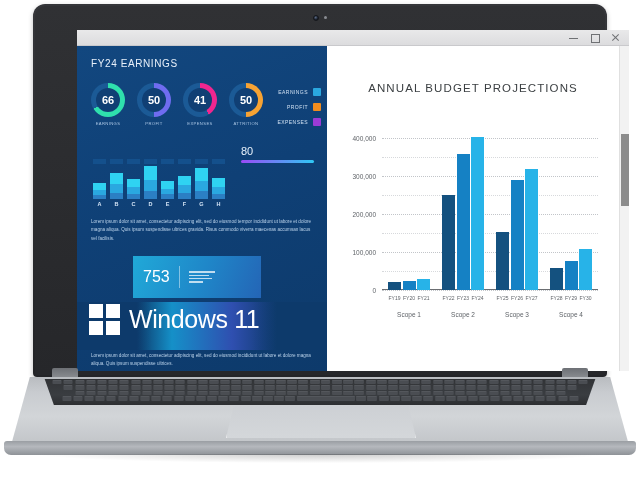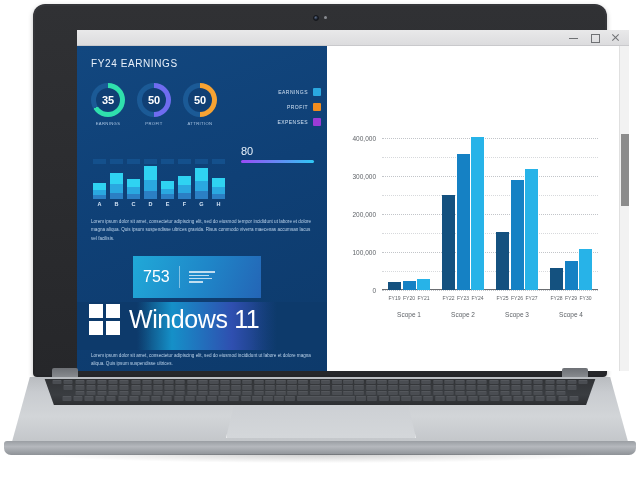--- a/index.html
+++ b/index.html
@@ -219,29 +219,35 @@
             <div class="winbtn close"></div>
           </div>
         </div>
 
         <div id="slide">
           <div id="slide-title">FY24 EARNINGS</div>
 
           <div id="donuts">
               <div class="donut-item">
                 <div class="donut" style="background: conic-gradient(rgb(47, 224, 173) 0deg, rgb(47, 224, 173) 238deg, rgb(27, 90, 150) 238deg, rgb(27, 90, 150) 360deg);">
-                  <span>35</span>
+                  <span>66</span>
                 </div>
                 <div class="donut-label">EARNINGS</div>
               </div>
               <div class="donut-item">
                 <div class="donut" style="background: conic-gradient(rgb(111, 108, 240) 0deg, rgb(111, 108, 240) 180deg, rgb(27, 90, 150) 180deg, rgb(27, 90, 150) 360deg);">
                   <span>50</span>
                 </div>
                 <div class="donut-label">PROFIT</div>
+              </div>
+              <div class="donut-item">
+                <div class="donut" style="background: conic-gradient(rgb(240, 38, 143) 0deg, rgb(240, 38, 143) 148deg, rgb(27, 90, 150) 148deg, rgb(27, 90, 150) 360deg);">
+                  <span>41</span>
+                </div>
+                <div class="donut-label">EXPENSES</div>
               </div>
               <div class="donut-item">
                 <div class="donut" style="background: conic-gradient(rgb(247, 163, 51) 0deg, rgb(247, 163, 51) 180deg, rgb(27, 90, 150) 180deg, rgb(27, 90, 150) 360deg);">
                   <span>50</span>
                 </div>
                 <div class="donut-label">ATTRITION</div>
               </div>
             </div>
 
           <div id="legend">
@@ -348,20 +354,21 @@
                 <i></i>
                 <i></i>
             </div>
             <div id="w11-text">Windows 11</div>
           </div>
           <div id="para2">Lorem ipsum dolor sit amet, consectetur adipiscing elit, sed do eiusmod incididunt ut labore et dolore magna aliqua. Quis ipsum suspendisse ultrices.</div>
         </div>
 
         <div id="doc">
           <div id="doc-page">
+            <div id="chart-title">ANNUAL BUDGET PROJECTIONS</div>
             <div id="plot">
                 <div class="grid-line major" style="top: 160px;"></div>
                 <div class="grid-line" style="top: 140.952px;"></div>
                 <div class="grid-line major" style="top: 121.905px;"></div>
                 <div class="grid-line" style="top: 102.857px;"></div>
                 <div class="grid-line major" style="top: 83.8095px;"></div>
                 <div class="grid-line" style="top: 64.7619px;"></div>
                 <div class="grid-line major" style="top: 45.7143px;"></div>
                 <div class="grid-line" style="top: 26.6667px;"></div>
                 <div class="grid-line major" style="top: 7.61905px;"></div>

